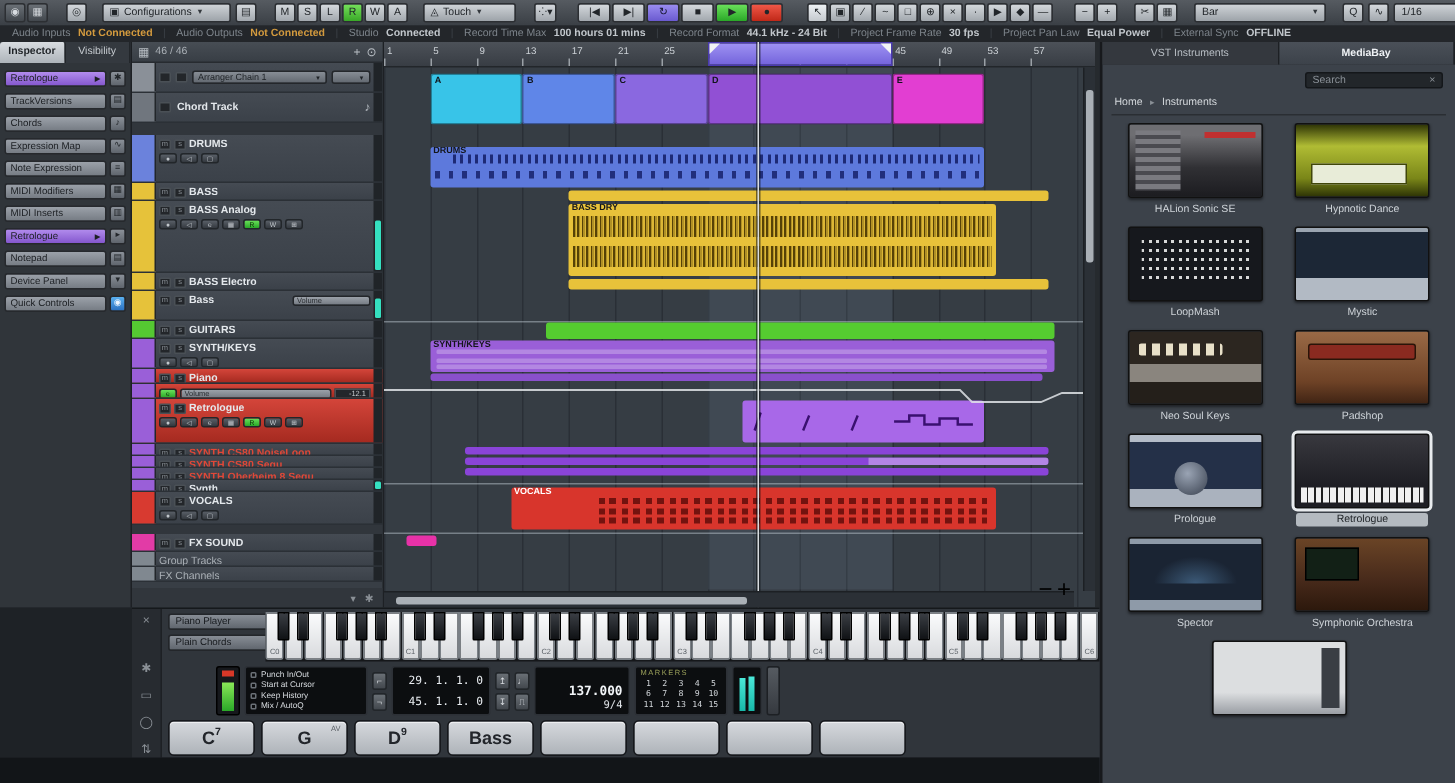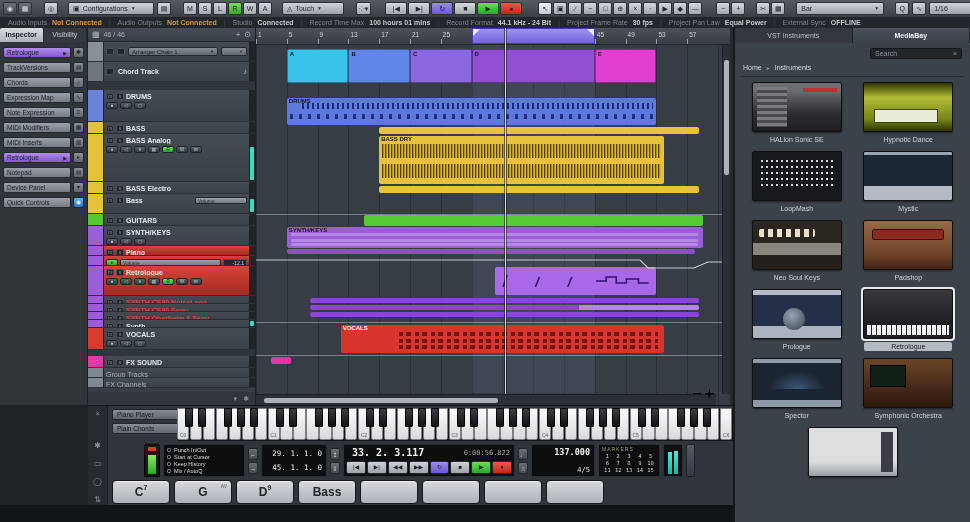--- a/index.html
+++ b/index.html
@@ -190,21 +190,21 @@
   .dispanel { width:172px; background:#0c0e10; border:1px solid #2c3036; border-radius:2px; position:relative; }
   .posval { position:absolute; left:8px; top:2px; font-family:"DejaVu Sans Mono", monospace; font-size:10px; font-weight:bold; color:#f2f5f8; }
   .timeval { position:absolute; right:4px; top:4px; font-family:"DejaVu Sans Mono", monospace; font-size:7px; color:#9aa0a6; }
   .tbtns { position:absolute; left:2px; bottom:2px; right:2px; height:13px; display:flex; gap:1px; }
   .tb { flex:1; border-radius:2px; background:linear-gradient(#cfd3d7,#9da3a9); border:1px solid #26292d;
     color:#1c2024; font-size:6px; line-height:11px; text-align:center; }
   .tb.cyc { background:linear-gradient(#9a8df0,#6a5ad0); }
   .tb.play { background:linear-gradient(#6ae05a,#2aa828); }
   .tb.rec { background:linear-gradient(#f05848,#c02818); }
   .tempopanel { width:64px; background:#0c0e10; border:1px solid #2c3036; border-radius:2px; padding:2px 4px;
-    display:flex; flex-direction:column; justify-content:space-between; }
+    display:flex; flex-direction:column; justify-content:flex-end; }
   .tempoval { font-family:"DejaVu Sans Mono", monospace; font-size:8.5px; font-weight:bold; color:#f2f5f8; text-align:right; }
   .sigval { font-family:"DejaVu Sans Mono", monospace; font-size:7px; color:#e0e4e8; text-align:right; }
   .markpanel { width:62px; background:#0c0e10; border:1px solid #2c3036; border-radius:2px; padding:1px 3px; }
   .marklab { font-size:5px; color:#9aa05a; letter-spacing:1px; }
   .markgrid { display:flex; flex-wrap:wrap; margin-top:1px; }
   .markgrid span { width:20%; font-size:5.5px; color:#d0d4d8; font-family:"DejaVu Sans Mono", monospace; line-height:7px; text-align:center; }
   .outmeter { width:20px; background:#0c0e10; border:1px solid #2c3036; border-radius:2px; position:relative; }
   .outmeter i { position:absolute; bottom:2px; width:4px; background:linear-gradient(#4ae8d8,#18b8a8); }
   .outmeter i.l { left:4px; height:70%; } .outmeter i.r { left:10px; height:75%; }
   .endbtn { width:9px; background:linear-gradient(#565b61,#35393f); border:1px solid #1d2024; border-radius:2px; }
@@ -1016,41 +1016,27 @@
         <div class="mc">¬</div>
       </div>
       <div class="locpanel">
         <div class="locval">29. 1. 1. 0</div>
         <div class="locval">45. 1. 1. 0</div>
       </div>
       <div class="minicol">
         <div class="mc">↥</div>
         <div class="mc">↧</div>
       </div>
-      <div class="dispanel">
-        <div class="posval">33. 2. 3.117</div>
-        <div class="timeval">0:00:56.822</div>
-        <div class="tbtns">
-          <div class="tb">|◀</div>
-          <div class="tb">▶|</div>
-          <div class="tb">◀◀</div>
-          <div class="tb">▶▶</div>
-          <div class="tb cyc">↻</div>
-          <div class="tb">■</div>
-          <div class="tb play">▶</div>
-          <div class="tb rec">●</div>
-        </div>
-      </div>
       <div class="minicol">
         <div class="mc">♩</div>
         <div class="mc">⎍</div>
       </div>
       <div class="tempopanel">
         <div class="tempoval">137.000</div>
-        <div class="sigval">4/5</div>
+        <div class="sigval">9/4</div>
       </div>
       <div class="markpanel">
         <div class="marklab">MARKERS</div>
         <div class="markgrid" id="markGrid">
             <span>1</span>
             <span>2</span>
             <span>3</span>
             <span>4</span>
             <span>5</span>
             <span>6</span>

